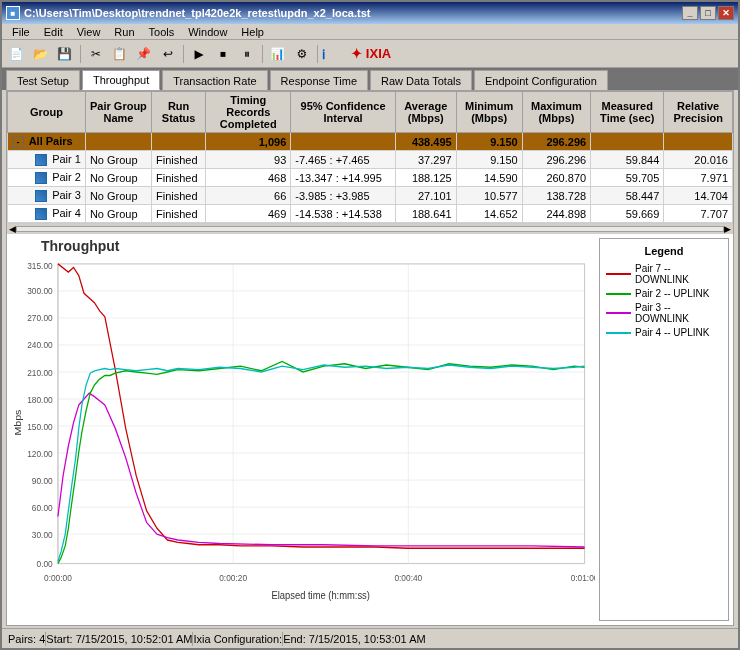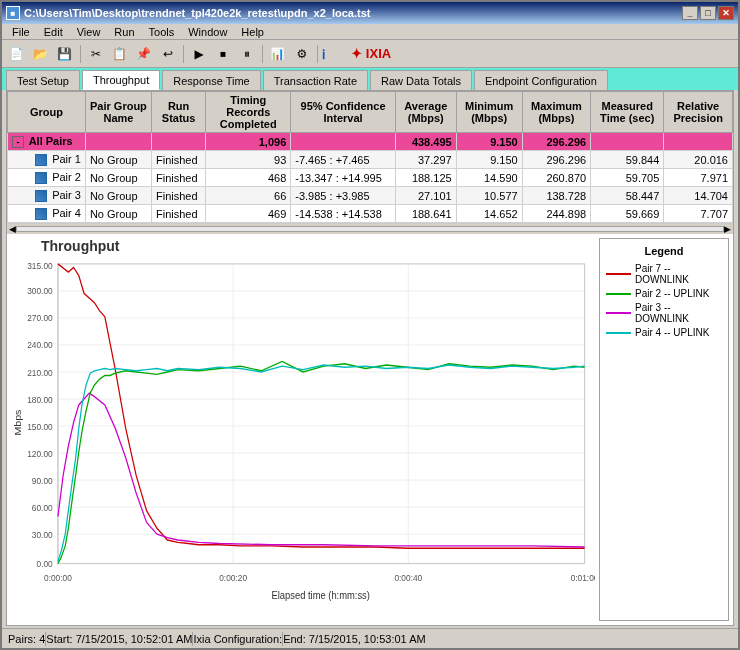--- a/index.html
+++ b/index.html
@@ -18,33 +18,33 @@
     .menu-bar { background: #d4d0c8; height: 16px; display: flex; align-items: center; padding: 0 4px; gap: 2px; border-bottom: 1px solid #a0a0a0; flex-shrink: 0; }
     .menu-item { padding: 2px 6px; font-size: 11px; cursor: pointer; }
     
     
     .toolbar { background: #d4d0c8; height: 28px; display: flex; align-items: center; padding: 0 4px; gap: 2px; border-bottom: 1px solid #a0a0a0; flex-shrink: 0; }
     .toolbar-btn { width: 22px; height: 22px; background: #d4d0c8; border: 1px solid transparent; display: flex; align-items: center; justify-content: center; cursor: pointer; font-size: 12px; }
     .toolbar-sep { width: 1px; height: 18px; background: #a0a0a0; margin: 0 2px; }
     .ixia-logo { color: #cc0000; font-weight: bold; font-size: 13px; margin-left: 20px; }
     
     
-    .tabs { display: flex; align-items: flex-end; padding: 2px 4px 0; background: #5eead4; flex-shrink: 0; }
+    .tabs { display: flex; align-items: flex-end; padding: 2px 4px 0; background: #737373; flex-shrink: 0; }
     .tab { padding: 3px 10px; border: 1px solid #a0a0a0; border-bottom: none; background: #d4d0c8; cursor: pointer; font-size: 11px; margin-right: 2px; height: 20px; display: flex; align-items: center; }
     .tab.active { background: white; border-bottom: 1px solid white; z-index: 1; }
     
     
     .content { flex: 1; display: flex; flex-direction: column; background: white; border: 1px solid #a0a0a0; margin: 0 4px 2px; overflow: hidden; }
     
     
     .table-container { border-bottom: 1px solid #ccc; flex-shrink: 0; overflow-x: auto; }
     table { width: 100%; border-collapse: collapse; font-size: 11px; }
     th { background: #d4d0c8; border: 1px solid #a0a0a0; padding: 2px 4px; text-align: center; font-weight: bold; vertical-align: middle; }
     td { border: 1px solid #d0d0d0; padding: 2px 4px; white-space: nowrap; }
-    .row-all-pairs { background: #ec4899; font-weight: bold; }
+    .row-all-pairs { background: #a16207; font-weight: bold; }
     .row-pair:nth-child(even) { background: #f5f5f5; }
     .pair-icon { display: inline-block; width: 12px; height: 12px; background: linear-gradient(45deg, #4488cc, #2266aa); border: 1px solid #2266aa; vertical-align: middle; margin-right: 2px; }
     .expand-icon { display: inline-block; width: 12px; height: 12px; border: 1px solid #666; text-align: center; line-height: 10px; font-size: 9px; margin-right: 2px; cursor: pointer; vertical-align: middle; }
     .td-num { text-align: right; }
     
     
     .chart-area { flex: 1; display: flex; padding: 4px; gap: 4px; overflow: hidden; }
     .chart-wrapper { flex: 1; position: relative; }
     .chart-title { font-size: 14px; font-weight: bold; color: #333; margin-bottom: 4px; margin-left: 30px; }
     .chart-svg-container { position: relative; width: 100%; height: calc(100% - 30px); }
@@ -107,22 +107,22 @@
     <div class="toolbar-btn">📊</div>
     <div class="toolbar-btn">⚙</div>
     <div class="toolbar-sep"></div>
     <span style="color:#0055cc; font-weight:bold; font-size:13px; margin-right:4px;">ℹ</span>
     <span class="ixia-logo">✦ IXIA</span>
   </div>
 
   <div class="tabs">
     <div class="tab">Test Setup</div>
     <div class="tab active">Throughput</div>
+    <div class="tab">Transaction Rate</div>
     <div class="tab">Response Time</div>
-    <div class="tab">Transaction Rate</div>
     <div class="tab">Raw Data Totals</div>
     <div class="tab">Endpoint Configuration</div>
   </div>
 
   <div class="content">
 
     <div class="table-container">
       <table>
         <thead>
           <tr>

